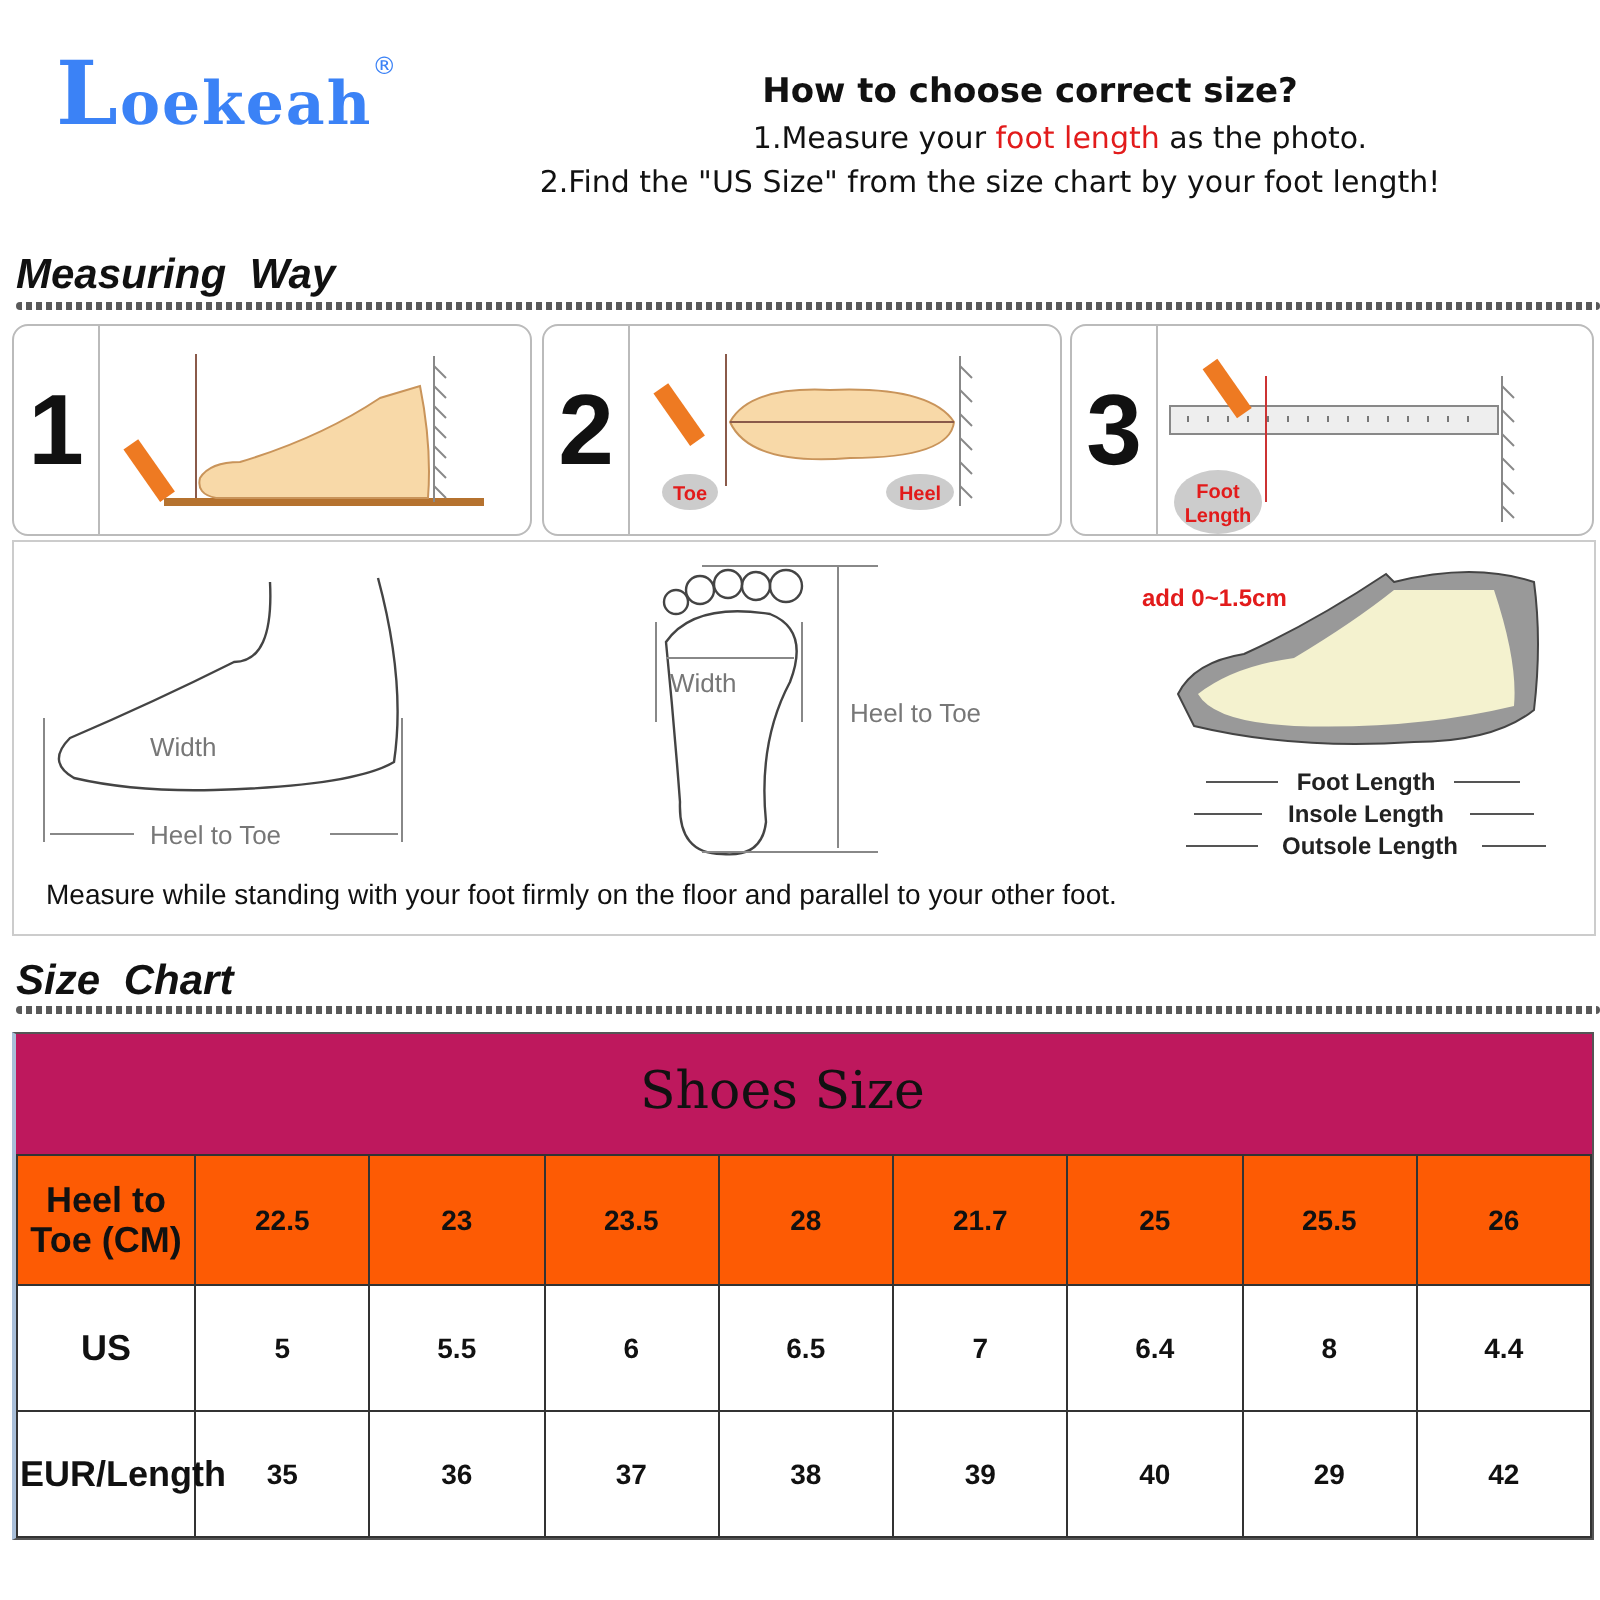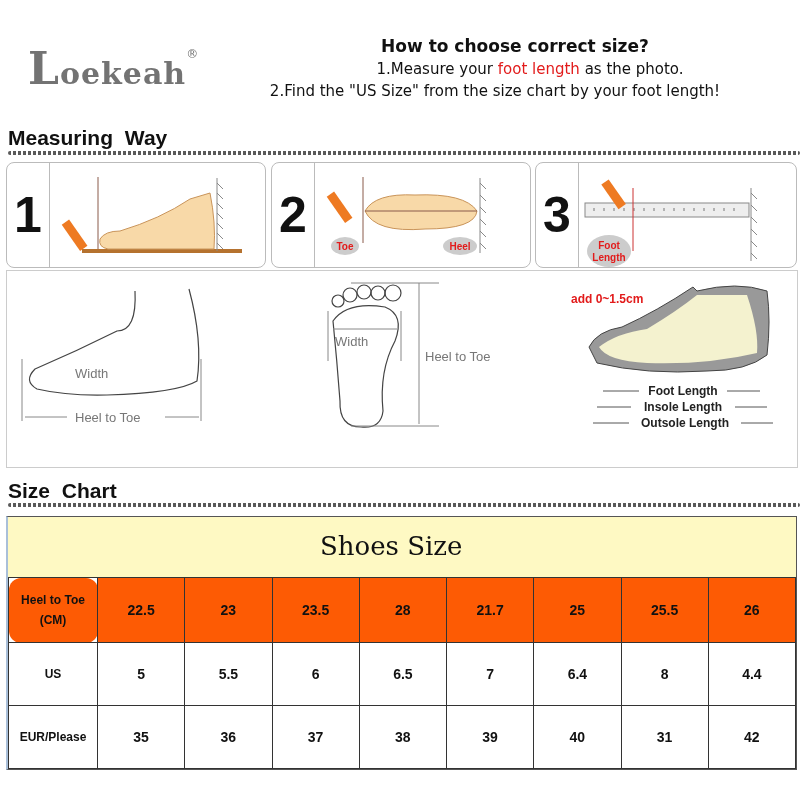--- a/index.html
+++ b/index.html
@@ -1,44 +1,44 @@
 <!DOCTYPE html>
 <html><head>
 <meta charset="utf-8">
 <style>
   html, body { margin: 0; padding: 0; }
   body { width: 800px; height: 800px; background: #ffffff; position: relative; overflow: hidden; font-family: "DejaVu Sans", sans-serif; color: #111; }
-  .logo { position: absolute; left: 28px; top: 22px; font-family: "DejaVu Serif", serif; font-weight: bold; font-size: 30px; letter-spacing: 1px; color: #737373; margin-top: 21px; }
+  .logo { position: absolute; left: 28px; top: 22px; font-family: "DejaVu Serif", serif; font-weight: bold; font-size: 30px; letter-spacing: 1px; color: #3b82f6; }
   .logo .big { font-size: 44px; }
   .logo sup { font-family: "DejaVu Sans", sans-serif; font-size: 12px; font-weight: normal; vertical-align: top; position: relative; top: 4px; }
   .howto { position: absolute; left: 150px; width: 650px; top: 36px; text-align: center; }
   .howto .title { font-weight: bold; font-size: 17px; margin-left: 80px; margin-bottom: 2px; }
   .howto .line { font-size: 15px; line-height: 22px; white-space: nowrap; }
   .howto .l1 { margin-left: 110px; }
   .howto .l2 { margin-left: 40px; }
   .howto .l3 { margin-left: -20px; }
   .red { color: #e21b1b; }
-  .section-h { position: absolute; left: 8px; font-family: "Liberation Sans", sans-serif; font-weight: bold; font-size: 21px; color: #111; word-spacing: 6px; }
+  .section-h { position: absolute; left: 8px; font-family: "Liberation Sans", sans-serif; font-weight: bold; font-size: 21px; color: #111; word-spacing: 6px; font-style: italic; }
   .wave { position: absolute; left: 8px; right: 0; height: 4px;
     background: repeating-linear-gradient(90deg, #222 0 3px, #fff 3px 5px); opacity: .75; border-radius: 2px; }
   .step { position: absolute; top: 162px; height: 104px; border: 1px solid #bbb; border-radius: 8px; background: #fff; }
   .step .num { position: absolute; left: 0; top: 0; width: 42px; height: 100%; border-right: 1px solid #bbb; display: flex; align-items: center; justify-content: center; font-family: "Liberation Sans", sans-serif; font-weight: bold; font-size: 50px; color: #111; }
   .step svg { position: absolute; left: 43px; top: 0; }
   .step-label { font-family: "Liberation Sans", sans-serif; font-weight: bold; font-size: 10px; fill: #e21b1b; }
   .diagram { position: absolute; left: 6px; top: 270px; width: 790px; height: 196px; border: 1px solid #ccc; background: #fff; }
   .diagram svg { position: absolute; left: 0; top: 0; }
   .caption { position: absolute; left: 16px; top: 168px; font-family: "Liberation Sans", sans-serif; font-size: 14px; color: #111; }
   .size-table-wrap { position: absolute; left: 6px; top: 516px; width: 788px; border: 1px solid #555; border-left: 2px solid #a9bfd9; }
-  .shoes-title { height: 60px; position: relative; background: #fef9c3; }
+  .shoes-title { height: 60px; position: relative; background: #be185d; }
   .shoes-title .t1 { position: absolute; left: 312px; top: 14px; font-family: "DejaVu Serif", serif; font-size: 26px; color: #111; }
   .shoes-title .t2 { position: absolute; left: 542px; top: 31px; font-family: "DejaVu Sans Mono", monospace; font-size: 12px; color: #111; }
   table { border-collapse: collapse; width: 100%; table-layout: fixed; font-family: "Liberation Sans", sans-serif; font-weight: bold; font-size: 14px; }
   td { border: 1px solid #333; text-align: center; height: 60px; color: #111; }
   tr.head td { background: #fd5b04; height: 62px; }
-  td.rowhead { width: 86px; font-size: 12px; line-height: 20px; border-radius: 12px; }
+  td.rowhead { width: 86px; font-size: 18px; line-height: 20px; }
 </style>
 </head>
 <body>
 
 <div class="logo">
   <span class="big">L</span><span>oekeah</span><sup>®</sup>
 </div>
 
 <div class="howto">
   <div class="title">How to choose correct size?</div>
@@ -174,20 +174,21 @@
         <line x1="590" y1="136" x2="760" y2="136"></line>
         <line x1="586" y1="152" x2="766" y2="152"></line>
       </g>
     <rect x="632" y="113" width="88" height="14" fill="#fff"></rect>
       <rect x="624" y="129" width="104" height="14" fill="#fff"></rect>
       <rect x="622" y="145" width="112" height="14" fill="#fff"></rect>
     <text x="676" y="124" font-size="12" font-weight="bold" text-anchor="middle" fill="#222">Foot Length</text>
     <text x="676" y="140" font-size="12" font-weight="bold" text-anchor="middle" fill="#222">Insole Length</text>
     <text x="678" y="156" font-size="12" font-weight="bold" text-anchor="middle" fill="#222">Outsole Length</text>
   </svg>
+  <div class="caption">Measure while standing with your foot firmly on the floor and parallel to your other foot.</div>
 </div>
 
 <div class="section-h" style="top:479px">Size Chart</div>
 <div class="wave" style="top:503px"></div>
 
 <div class="size-table-wrap">
   <div class="shoes-title">
     <span class="t1">Shoes Size</span>
   </div>
   <table>
@@ -208,25 +209,25 @@
       <td>5</td>
       <td>5.5</td>
       <td>6</td>
       <td>6.5</td>
       <td>7</td>
       <td>6.4</td>
       <td>8</td>
       <td>4.4</td>
     </tr>
     <tr>
-      <td class="rowhead">EUR/Please</td>
+      <td class="rowhead">EUR/Length</td>
       <td>35</td>
       <td>36</td>
       <td>37</td>
       <td>38</td>
       <td>39</td>
       <td>40</td>
-      <td>31</td>
+      <td>29</td>
       <td>42</td>
     </tr>
   </tbody>
     </table>
 </div>
 
 </body></html>

